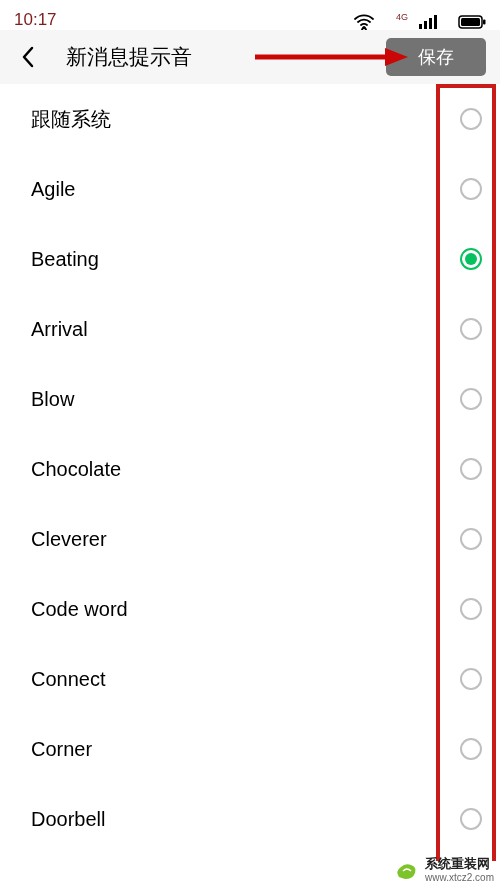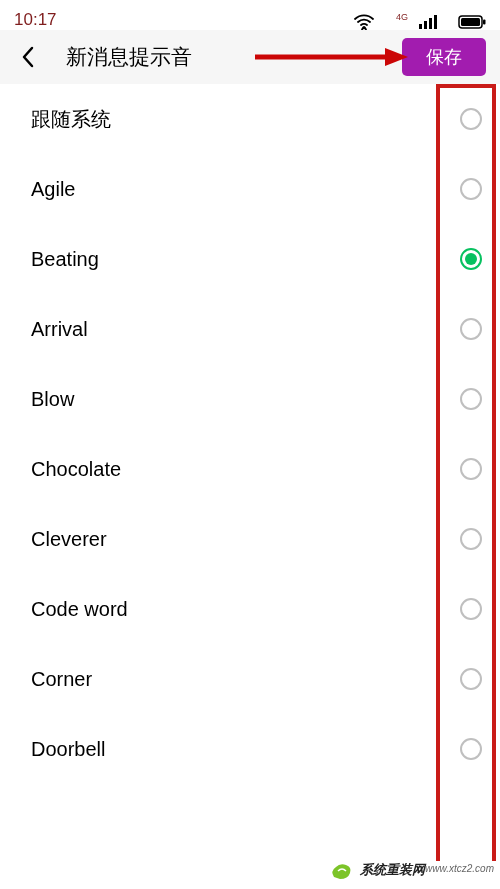--- a/index.html
+++ b/index.html
@@ -54,25 +54,25 @@
       font-size: 21px;
       color: #000;
       font-weight: 500;
       margin-left: 8px;
     }
     .save-btn {
       position: absolute;
       right: 14px;
       top: 50%;
       transform: translateY(-50%);
-      background: #a21caf;
+      background: #737373;
       color: #fff;
       border: none;
       border-radius: 5px;
-      padding: 7px 24px;
+      padding: 7px 32px;
       font-size: 18px;
       cursor: pointer;
     }
     .arrow-annotation {
       position: absolute;
       top: 42px;
       left: 250px;
       width: 160px;
       height: 30px;
       pointer-events: none;
@@ -133,23 +133,22 @@
       position: absolute;
       bottom: 6px;
       right: 6px;
       display: flex;
       align-items: center;
       gap: 6px;
       z-index: 10;
     }
     .watermark-text {
       display: flex;
-      flex-direction: row;
+      flex-direction: column;
       line-height: 1.1;
-      font-style: italic;
     }
     .wm-line1 {
       font-size: 13px;
       font-weight: bold;
       color: #222;
     }
     .wm-line2 {
       font-size: 10px;
       color: #666;
     }
@@ -218,20 +217,24 @@
     <div class="list-item">
       <span class="list-label">Chocolate</span>
       <span class="radio"></span>
     </div>
     <div class="list-item">
       <span class="list-label">Cleverer</span>
       <span class="radio"></span>
     </div>
     <div class="list-item">
       <span class="list-label">Code word</span>
+      <span class="radio"></span>
+    </div>
+    <div class="list-item">
+      <span class="list-label">Connect</span>
       <span class="radio"></span>
     </div>
     <div class="list-item">
       <span class="list-label">Corner</span>
       <span class="radio"></span>
     </div>
     <div class="list-item">
       <span class="list-label">Doorbell</span>
       <span class="radio"></span>
     </div>

